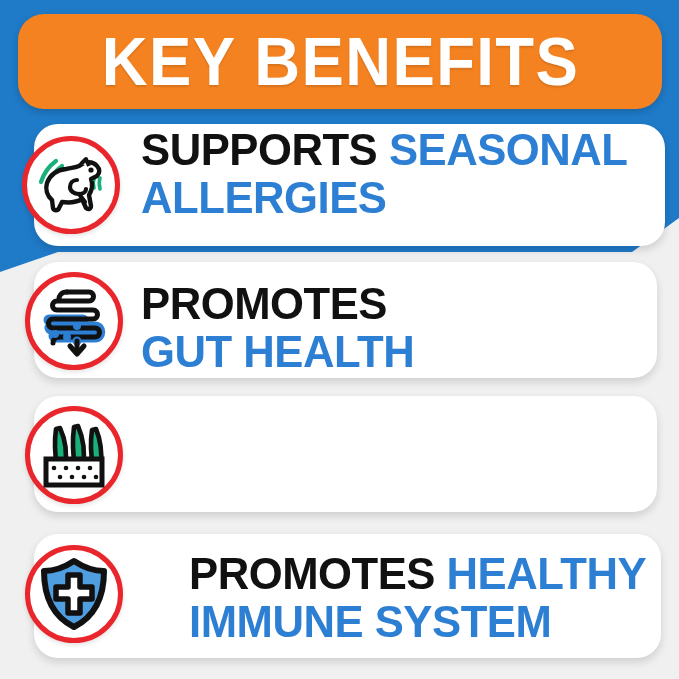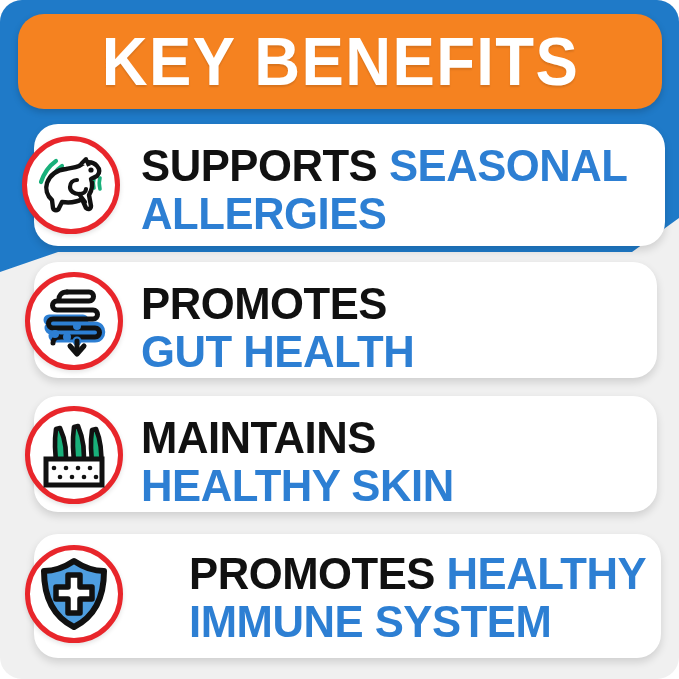--- a/index.html
+++ b/index.html
@@ -6,21 +6,20 @@
   html, body {
     width:679px; height:679px;
     font-family:"Liberation Sans", sans-serif;
     overflow:hidden;
   }
   #stage {
     position:relative;
     width:679px; height:679px;
     background:#f0f0f0;
     overflow:hidden;
-    border-radius:22px;
   }
   
   .bg-blue {
     position:absolute; left:0; top:0;
     width:679px; height:272px;
     background:#1f7ac8;
     clip-path:polygon(0 0, 679px 0, 679px 218px, 632px 252px, 58px 252px, 0 272px);
   }
   
   .header-pill {
@@ -69,21 +68,21 @@
   .badge.b2 { left:25px; top:406px; }
   .badge.b3 { left:25px; top:545px; }
   .badge svg { display:block; }
 
   
   .btext {
     position:absolute;
     line-height:1.0;
     white-space:nowrap;
   }
-  .btext.t0 { left:141px; top:143px; }
+  .btext.t0 { left:141px; top:127px; }
   .btext.t1 { left:141px; top:281px; }
   .btext.t2 { left:141px; top:415px; }
   .btext.t3 { left:141px; top:551px;margin-left:48px; }
 
   .bline {
     font-size:45px;
     font-weight:bold;
     letter-spacing:-.5px;
     transform:scaleX(.97);
     transform-origin:left center;
@@ -201,23 +200,19 @@
   <div class="btext t0">
     <div class="bline"><span class="w-dark">SUPPORTS</span> <span class="w-blue">SEASONAL</span></div>
     <div class="bline"><span class="w-blue">ALLERGIES</span></div>
   </div>
 
   <div class="btext t1">
     <div class="bline"><span class="w-dark">PROMOTES</span></div>
     <div class="bline"><span class="w-blue">GUT HEALTH</span></div>
   </div>
 
-  <div class="btext t2">
-    <div class="bline"><span class="w-dark">MAINTAINS</span></div>
-    <div class="bline"><span class="w-blue">HEALTHY SKIN</span></div>
-  </div>
 
   <div class="btext t3">
     <div class="bline"><span class="w-dark">PROMOTES</span> <span class="w-blue">HEALTHY</span></div>
     <div class="bline"><span class="w-blue">IMMUNE SYSTEM</span></div>
   </div>
 
 </div>
 
 </body></html>

